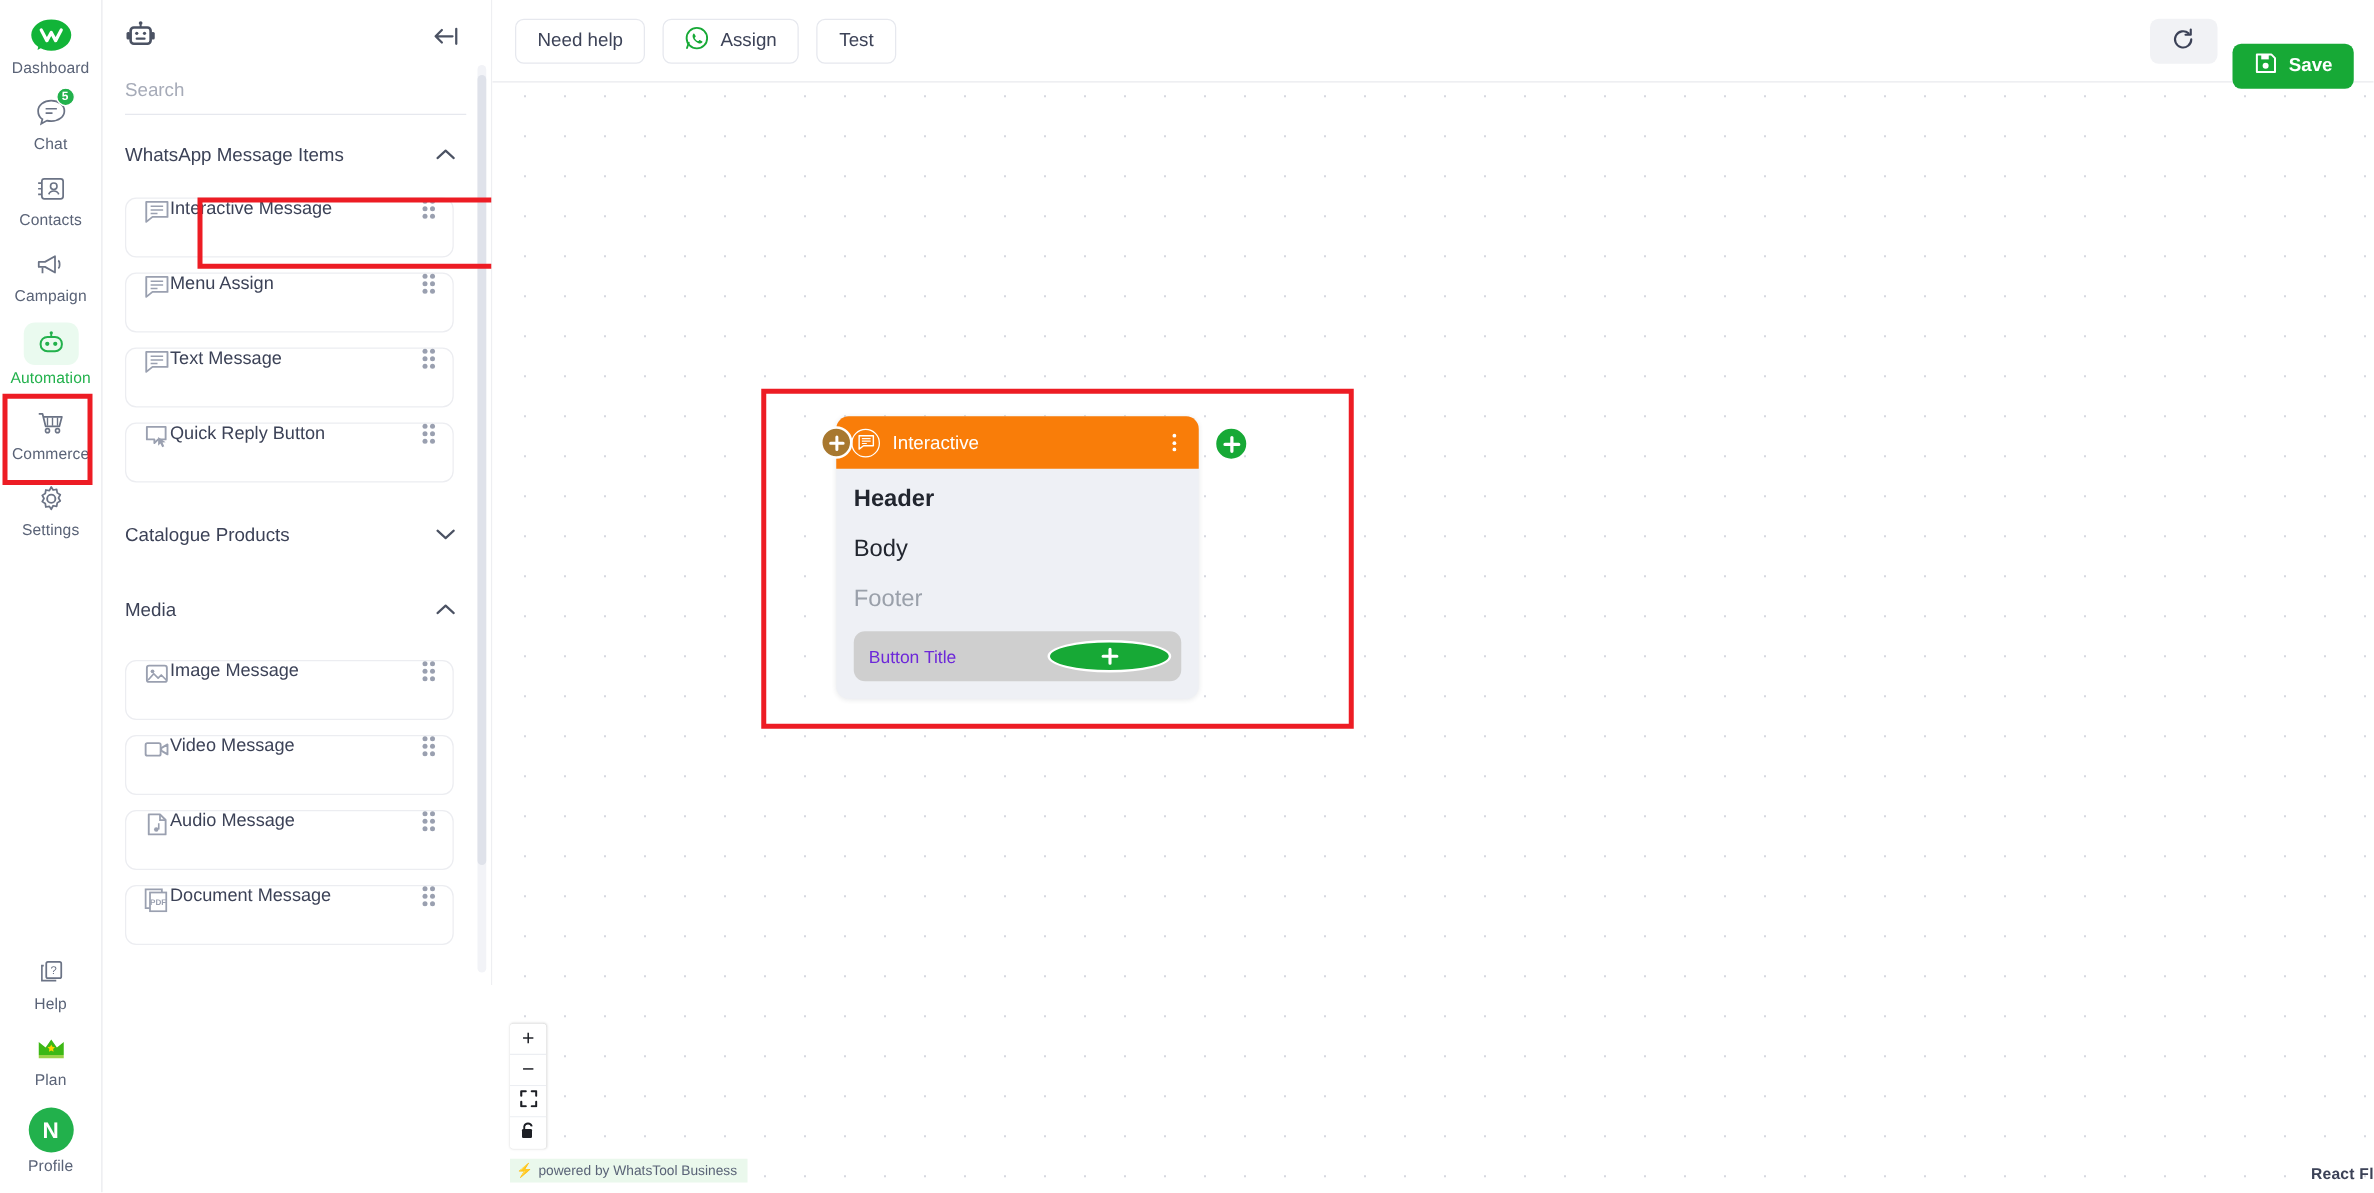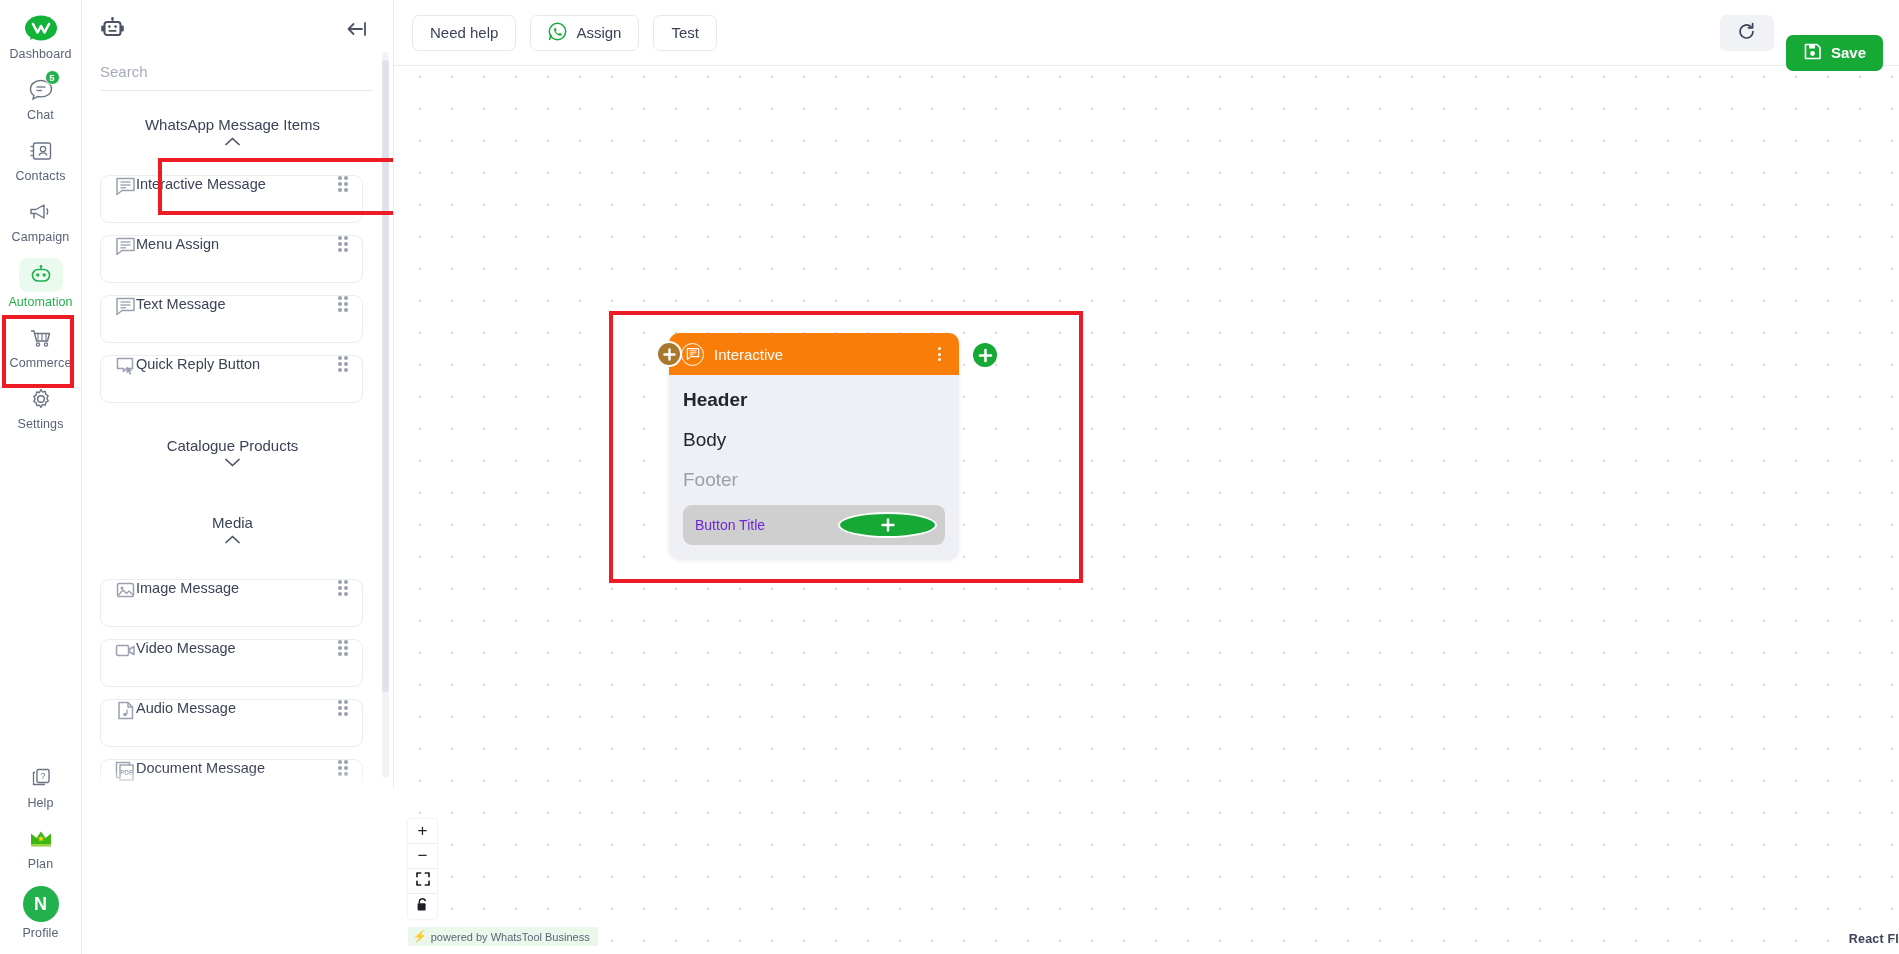--- a/index.html
+++ b/index.html
@@ -77,22 +77,22 @@
     border: none; outline: none; width: 100%;
     font-size: 15px; color: #3c4257; background: transparent;
     font-family: "Liberation Sans", sans-serif;
   }
   .panel-search input::placeholder { color: #a6abb8; }
   .panel-scroll {
     position: absolute; top: 96px; left: 0; right: 0; bottom: 0;
     overflow: hidden; padding-right: 16px;
   }
   .group-head {
-    display: flex; align-items: center; justify-content: space-between;
-    padding: 20px 12px 12px 18px; cursor: pointer; flex-direction: column;
+    display: flex; justify-content: space-between;
+    padding: 20px 12px 12px 18px; cursor: pointer;
   }
   .group-title { font-size: 15px; color: #3c4257; }
   .mitem {
     margin: 12px 14px 10px 18px;
     height: 48px; border: 1px solid #ecedf1; border-radius: 9px;
     display: flex; align-items: flex-start; padding: 0 12px 0 14px;
     gap: 0; background: #fff; cursor: grab;
   }
   .mitem-ico { width: 21px; height: 21px; flex: 0 0 21px; color: #9aa0b0; }
   .mitem-label { flex: 1 1 auto; font-size: 14.5px; color: #3c4257; }

